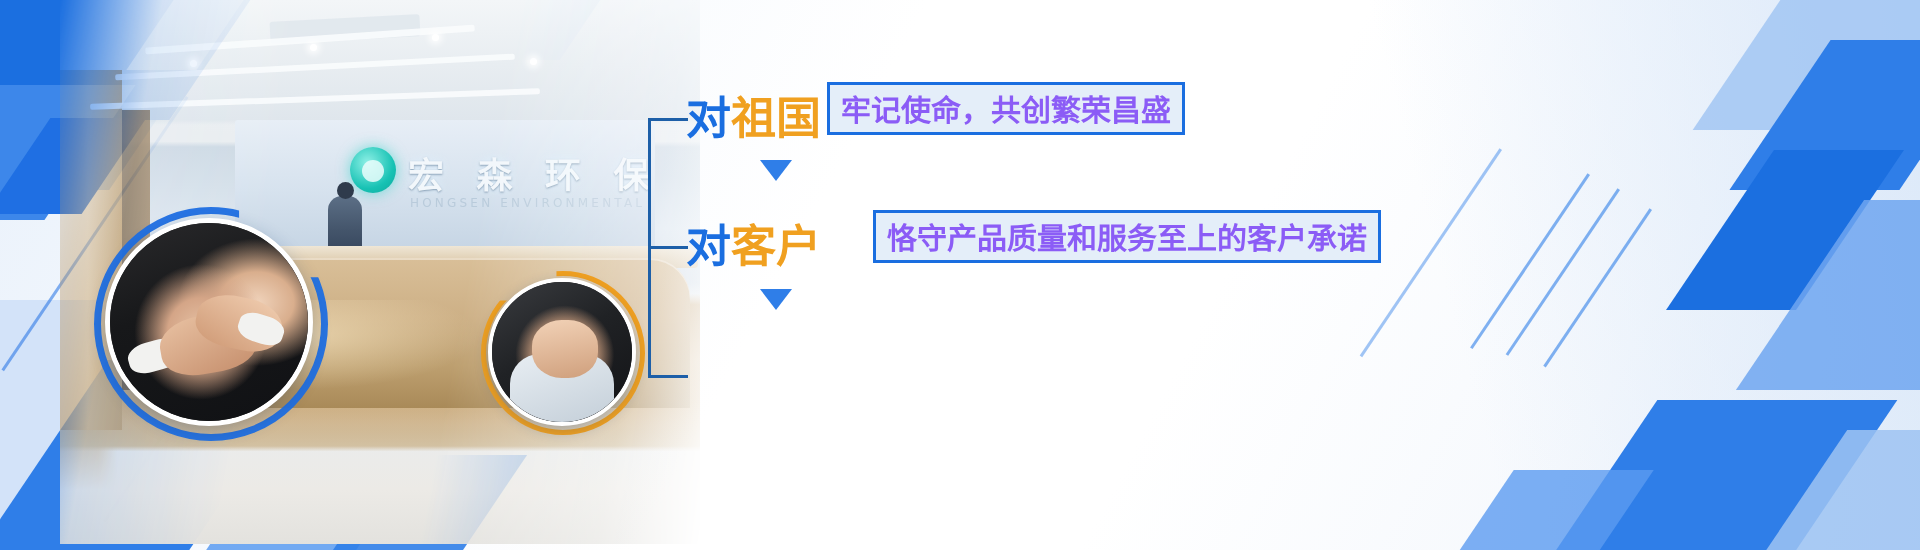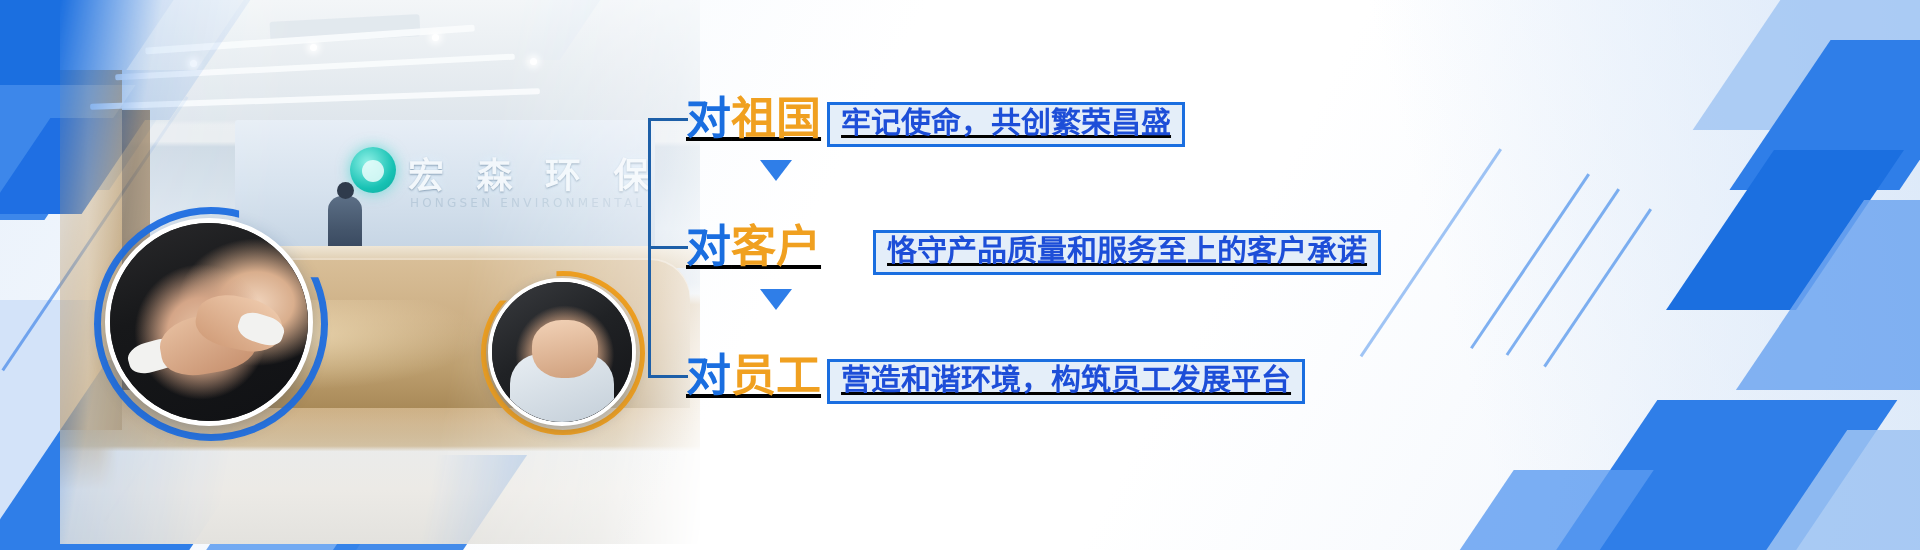--- a/index.html
+++ b/index.html
@@ -281,36 +281,36 @@
   .content{position:absolute;left:648px;top:82px;width:700px;height:330px;}
 
   
   .tree{position:absolute;left:0;top:36px;width:52px;height:260px;}
   .tree .vline{position:absolute;left:0;top:0;width:3px;height:260px;background:#1d5fa8;}
   .tree .hline{position:absolute;left:0;width:40px;height:3px;background:#1d5fa8;}
   .tree .hl1{top:0;}
   .tree .hl2{top:128px;}
   .tree .hl3{top:257px;}
 
-  .row{position:absolute;left:38px;display:flex;align-items:flex-end;white-space:nowrap;text-decoration:underline;}
+  .row{position:absolute;left:38px;display:flex;align-items:flex-start;white-space:nowrap;}
   .r1{top:0px;}
   .r2{top:128px;gap:46px;}
   .r3{top:257px;}
 
   .lead{
     font-size:45px;font-weight:700;letter-spacing:0px;
     font-family:"DejaVu Sans","Liberation Sans",sans-serif;
   }
   .lead .w-blue{color:#1a6ee0;}
   .lead .w-orange{color:#f0a020;}
 
   .phrase{
     margin-left:6px;
-    padding:3px 11px 6px 11px;
-    font-size:30px;font-weight:700;color:#1d4ed8;
+    padding:11px 11px 6px 11px;
+    font-size:30px;font-weight:700;color:#8b5cf6;
     background:#e4eef9;
     border-top:3px solid #1a6ee0;
     border-left:3px solid #1a6ee0;
     border-right:3px solid #1a6ee0;
     border-bottom:3px solid #1a6ee0;
     font-family:"DejaVu Sans","Liberation Sans",sans-serif;
     line-height:1;
   }
 
   
@@ -419,21 +419,15 @@
       <div class="phrase">牢记使命，共创繁荣昌盛</div>
     </div>
 
     <div class="row r2">
       <div class="lead">
         <span class="w-blue">对</span><span class="w-orange">客户</span>
       </div>
       <div class="phrase">恪守产品质量和服务至上的客户承诺</div>
     </div>
 
-    <div class="row r3">
-      <div class="lead">
-        <span class="w-blue">对</span><span class="w-orange">员工</span>
-      </div>
-      <div class="phrase">营造和谐环境，构筑员工发展平台</div>
-    </div>
 
   </div>
 </div>
 
 </body></html>

